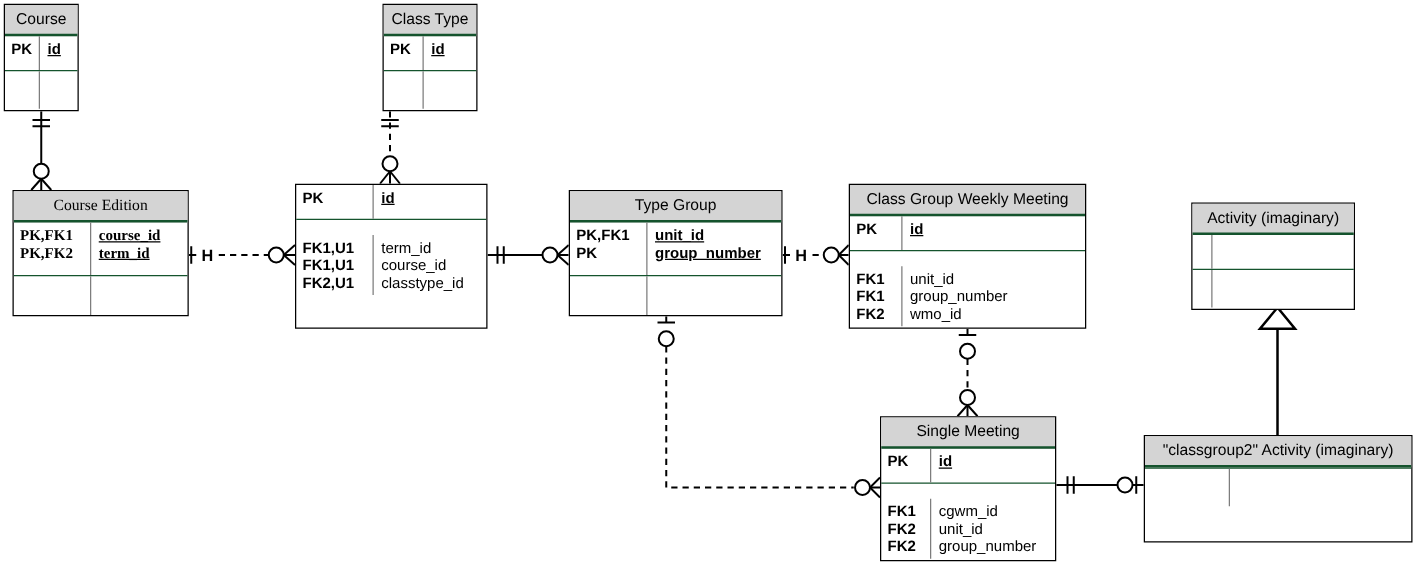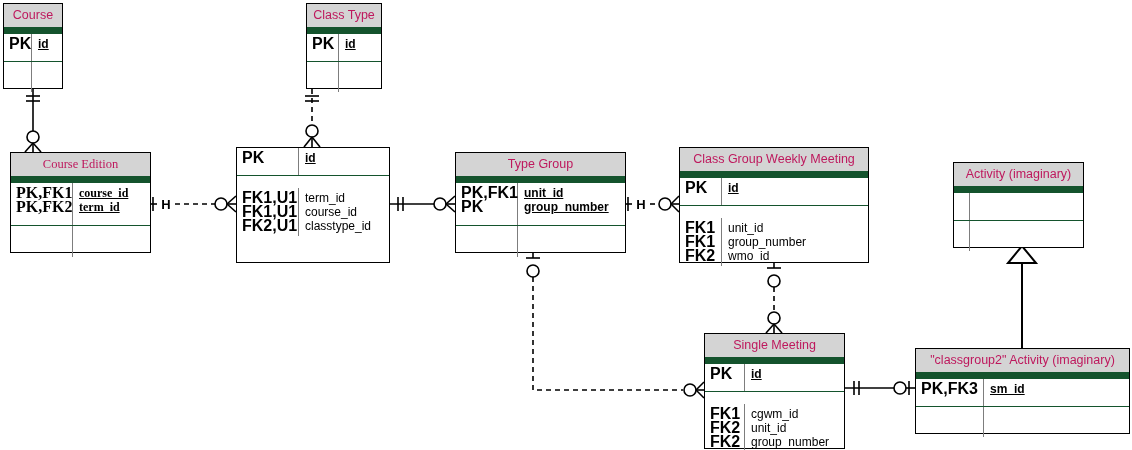--- a/index.html
+++ b/index.html
@@ -2,27 +2,27 @@
 <html><head>
 <meta charset="utf-8">
 <style>
   html,body{margin:0;padding:0;background:#ffffff;}
   body{width:1132px;height:450px;position:relative;overflow:hidden;
        font-family:"Liberation Sans","DejaVu Sans",sans-serif;}
   #canvas{position:absolute;left:0;top:0;width:1132px;height:450px;}
   svg.wires{position:absolute;left:0;top:0;width:1132px;height:450px;pointer-events:none;}
 
   .entity{position:absolute;border:1px solid #000;background:#ffffff;box-sizing:border-box;}
-  .ent-title{background:#d4d4d4;border-bottom:7px solid #14532d;text-align:center;
-             font-size:12.5px;color:#be185d;line-height:1;padding:5px 4px 5px 4px;
+  .ent-title{background:#d4d4d4;border-bottom:2px solid #14532d;text-align:center;
+             font-size:12.5px;color:#000000;line-height:1;padding:5px 4px 5px 4px;
              box-sizing:border-box;white-space:nowrap;}
   .ent-section{display:flex;box-sizing:border-box;}
   .sec-div{border-top:1px solid #14532d;}
   .col-key{box-sizing:border-box;border-right:1px solid #7d7d7d;
-           font-size:16px;font-weight:bold;color:#000;padding:3px 5px 4px 5px;
+           font-size:12px;font-weight:bold;color:#000;padding:3px 5px 4px 5px;
            line-height:14px;white-space:nowrap;}
   .col-attr{box-sizing:border-box;font-size:12px;color:#000;
             padding:3px 6px 4px 6px;line-height:14px;white-space:nowrap;}
   .col-attr.pkline{font-weight:bold;}
   .col-key.pkline{font-weight:bold;}
   .u{text-decoration:underline;}
 </style>
 </head>
 <body>
 
@@ -255,25 +255,19 @@
       <div class="col-attr" style="flex:1;">
         <div>cgwm_id</div>
         <div>unit_id</div>
         <div>group_number</div>
       </div>
     </div>
   </div>
 
   <div class="entity" style="left:915px;top:348px;width:215px;height:86px;">
     <div class="ent-title">"classgroup2" Activity (imaginary)</div>
-    <div class="ent-section" style="height:27px;">
-      <div class="col-key pkline" style="width:68px;">PK,FK3</div>
-      <div class="col-attr pkline" style="flex:1;">
-        <span class="u">sm_id</span>
-      </div>
-    </div>
     <div class="ent-section sec-div" style="height:31px;">
       <div class="col-key" style="width:68px;"></div>
       <div class="col-attr" style="flex:1;"></div>
     </div>
   </div>
 
 </div>
 
 </body></html>

